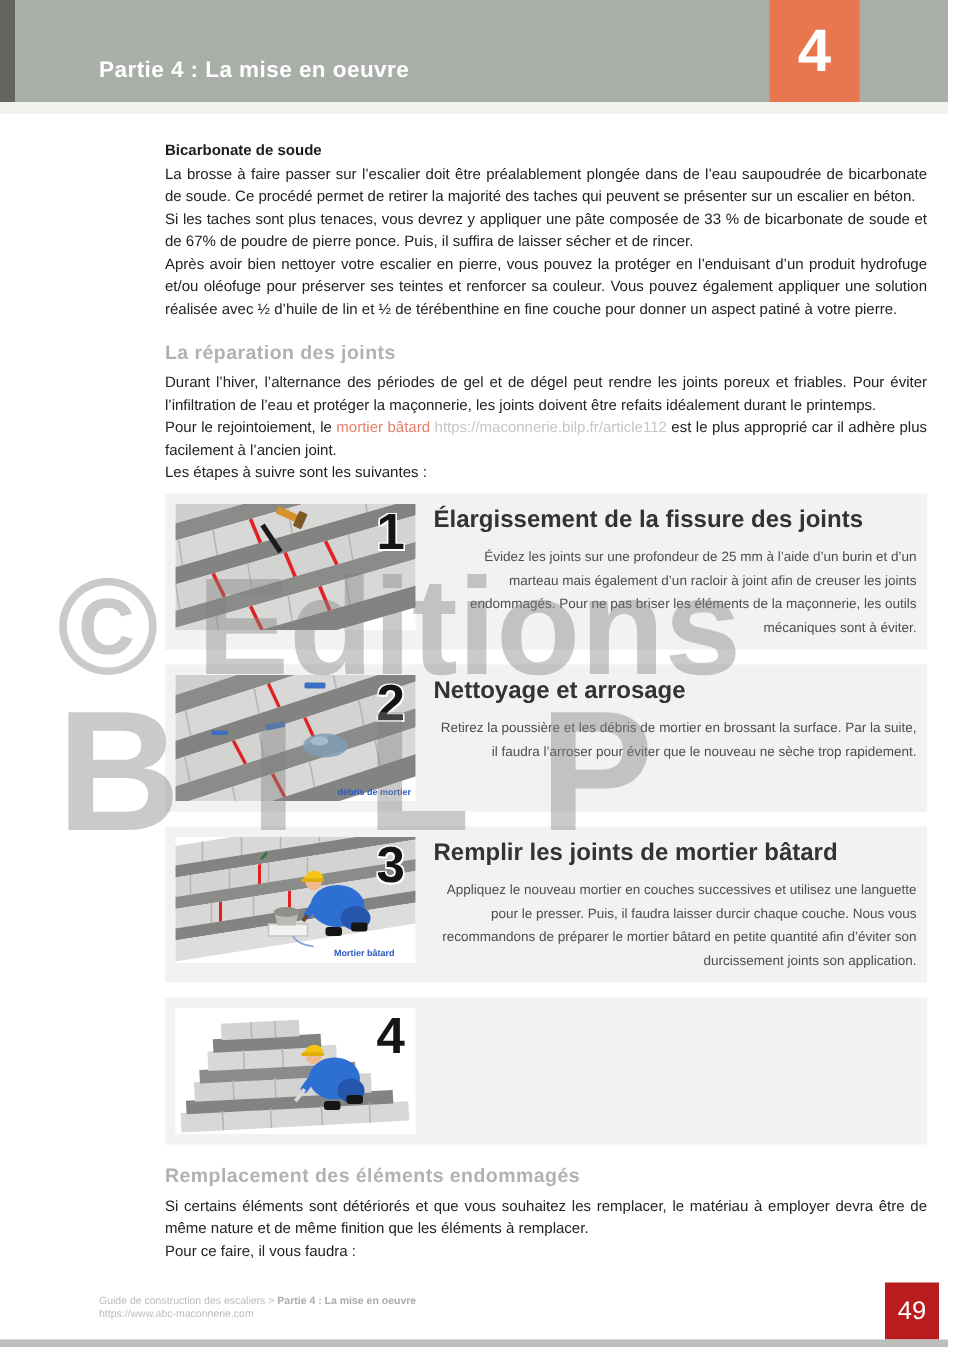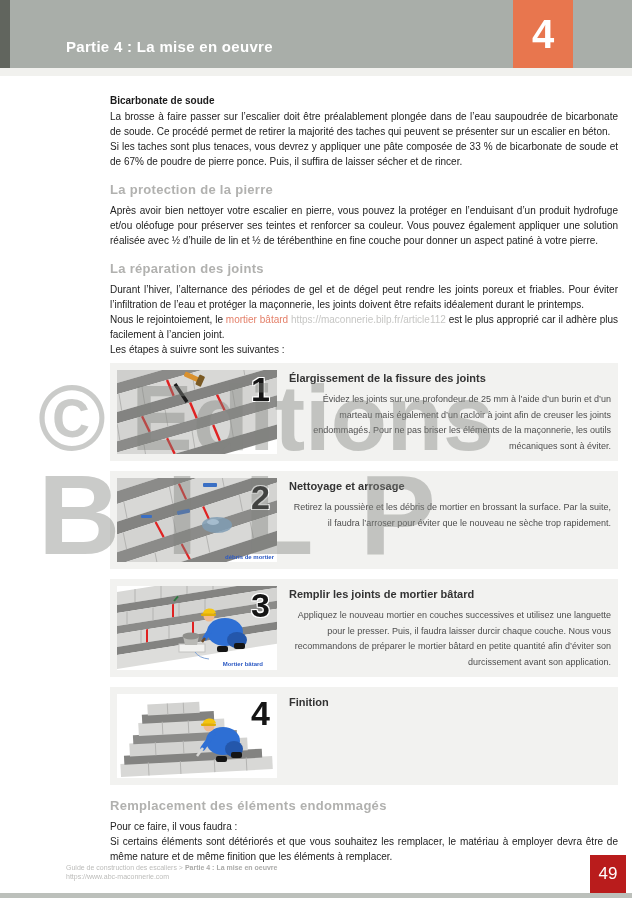--- a/index.html
+++ b/index.html
@@ -26,21 +26,21 @@
   
   .steps { margin-top:6px; }
   .step { min-height:98px; background:#f2f2f0; margin-bottom:10px; padding:7px; display:flex; gap:12px; }
   .step-img { position:relative; width:160px; height:84px; background:#fff; flex-shrink:0; }
   .step-img svg { display:block; width:160px; height:84px; }
   .step-num { position:absolute; top:1px; right:7px; font-size:34px; font-weight:bold; color:#151515; line-height:36px;
               text-shadow:1px 1px 0 #fff,-1px -1px 0 #fff,1px -1px 0 #fff,-1px 1px 0 #fff; }
   .step-caption { position:absolute; bottom:2px; right:3px; font-size:6px; font-weight:bold; color:#2b59c3; }
   .step-caption.mid { right:14px; bottom:3px; }
   .step-text { padding-top:2px; }
-  .step-title { font-size:11px; font-weight:bold; color:#333; margin-bottom:8px; }
+  .step-title { font-size:16px; font-weight:bold; color:#333; margin-bottom:8px; }
   .step-body { font-size:9px; color:#4d4d4d; line-height:15.5px;text-align:right; }
 
   
   .watermark { position:absolute; left:38px; top:366px; pointer-events:none; color:rgba(128,130,126,0.42);
                font-weight:bold; white-space:nowrap; z-index:5; }
   .wm-line1 { font-size:92px; }
   .wm-line2 { font-size:114px; letter-spacing:46px; margin-top:-22px; }
 
   
   .footer-text { position:absolute; left:66px; bottom:17px; font-size:7px; color:#bcbcba; line-height:9px; }
@@ -63,26 +63,25 @@
     <span class="chapter-num">4</span>
   </div>
   <div class="header-strip"></div>
 
   <div class="content">
 
     <div class="subhead">Bicarbonate de soude</div>
     <p class="para">La brosse à faire passer sur l’escalier doit être préalablement plongée dans de l’eau saupoudrée de bicarbonate de soude. Ce procédé permet de retirer la majorité des taches qui peuvent se présenter sur un escalier en béton.</p>
     <p class="para">Si les taches sont plus tenaces, vous devrez y appliquer une pâte composée de 33 % de bicarbonate de soude et de 67% de poudre de pierre ponce. Puis, il suffira de laisser sécher et de rincer.</p>
 
-    <div class="gray-head">La protection de la pierre</div>
     <p class="para">Après avoir bien nettoyer votre escalier en pierre, vous pouvez la protéger en l’enduisant d’un produit hydrofuge et/ou oléofuge pour préserver ses teintes et renforcer sa couleur. Vous pouvez également appliquer une solution réalisée avec ½ d’huile de lin et ½ de térébenthine en fine couche pour donner un aspect patiné à votre pierre.</p>
 
     <div class="gray-head">La réparation des joints</div>
     <p class="para">Durant l’hiver, l’alternance des périodes de gel et de dégel peut rendre les joints poreux et friables. Pour éviter l’infiltration de l’eau et protéger la maçonnerie, les joints doivent être refaits idéalement durant le printemps.</p>
-    <p class="para"><span>Nous le rejointoiement, le </span><span class="link-orange">mortier bâtard</span><span class="link-url"> https://maconnerie.bilp.fr/article112</span><span> est le plus approprié car il adhère plus facilement à l’ancien joint.</span></p>
+    <p class="para"><span>Pour le rejointoiement, le </span><span class="link-orange">mortier bâtard</span><span class="link-url"> https://maconnerie.bilp.fr/article112</span><span> est le plus approprié car il adhère plus facilement à l’ancien joint.</span></p>
     <p class="para">Les étapes à suivre sont les suivantes :</p>
 
     <div class="steps">
 
       <div class="step">
         <div class="step-img">
           <svg viewBox="0 0 160 84">
             <rect width="160" height="84" fill="#ffffff"></rect>
             <g transform="rotate(-16 80 42)">
               <rect x="-40" y="-26" width="240" height="18" fill="#cfcfcd"></rect>
@@ -197,21 +196,21 @@
               <path d="M66 50 l16 0 l-2 9 l-12 0 z" fill="#b9b9b5"></path>
               <ellipse cx="74" cy="50" rx="8.5" ry="3.4" fill="#8f8f8b"></ellipse>
             </g>
             <path d="M78 66 q4 6 14 7" stroke="#7fa3d6" stroke-width="1" fill="none"></path>
           </svg>
           <div class="step-num">3</div>
           <div class="step-caption mid">Mortier bâtard</div>
         </div>
         <div class="step-text">
           <div class="step-title">Remplir les joints de mortier bâtard</div>
-          <div class="step-body">Appliquez le nouveau mortier en couches successives et utilisez une languette pour le presser. Puis, il faudra laisser durcir chaque couche. Nous vous recommandons de préparer le mortier bâtard en petite quantité afin d’éviter son durcissement avant son application.</div>
+          <div class="step-body">Appliquez le nouveau mortier en couches successives et utilisez une languette pour le presser. Puis, il faudra laisser durcir chaque couche. Nous vous recommandons de préparer le mortier bâtard en petite quantité afin d’éviter son durcissement joints son application.</div>
         </div>
       </div>
 
       <div class="step">
         <div class="step-img">
           <svg viewBox="0 0 160 84">
             <rect width="160" height="84" fill="#ffffff"></rect>
             <g transform="rotate(-3 80 42)">
               <rect x="2" y="66" width="152" height="13" fill="#d8d8d6"></rect>
               <rect x="6" y="58" width="138" height="9" fill="#838381"></rect>
@@ -235,29 +234,28 @@
               <rect x="84" y="29.5" width="15" height="2.5" rx="1" fill="#e0ae08"></rect>
               <path d="M96 40 L86 54" stroke="#2e6fd4" stroke-width="5" stroke-linecap="round"></path>
               <path d="M86 54 l-6 8" stroke="#d8d8d6" stroke-width="2.5"></path>
               <rect x="99" y="62" width="11" height="6" rx="2" fill="#151515"></rect>
               <rect x="114" y="58" width="11" height="6" rx="2" fill="#151515"></rect>
             </g>
           </svg>
           <div class="step-num">4</div>
         </div>
         <div class="step-text">
-          <div class="step-title">Finition</div>
         </div>
       </div>
 
     </div>
 
     <div class="gray-head">Remplacement des éléments endommagés</div>
+    <p class="para">Si certains éléments sont détériorés et que vous souhaitez les remplacer, le matériau à employer devra être de même nature et de même finition que les éléments à remplacer.</p>
     <p class="para">Pour ce faire, il vous faudra :</p>
-    <p class="para">Si certains éléments sont détériorés et que vous souhaitez les remplacer, le matériau à employer devra être de même nature et de même finition que les éléments à remplacer.</p>
 
   </div>
 
   <div class="watermark">
     <div class="wm-line1">© Editions</div>
     <div class="wm-line2">BILP</div>
   </div>
 
   <div class="footer-text">
     <div><span>Guide de construction des escaliers &gt; </span><span class="footer-bold">Partie 4 : La mise en oeuvre</span></div>

